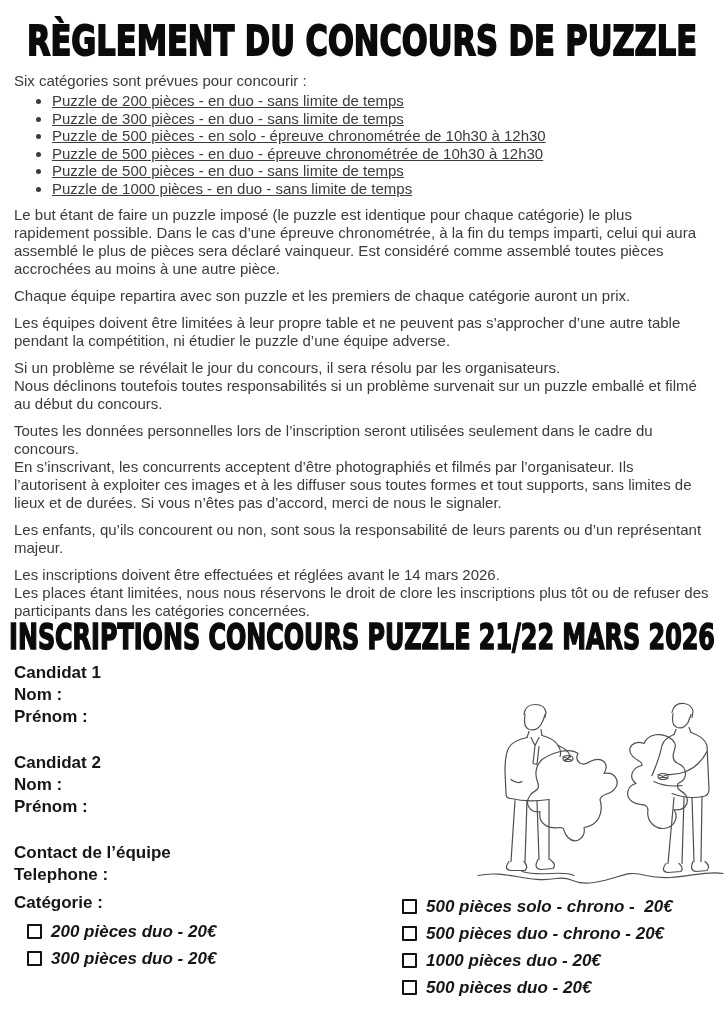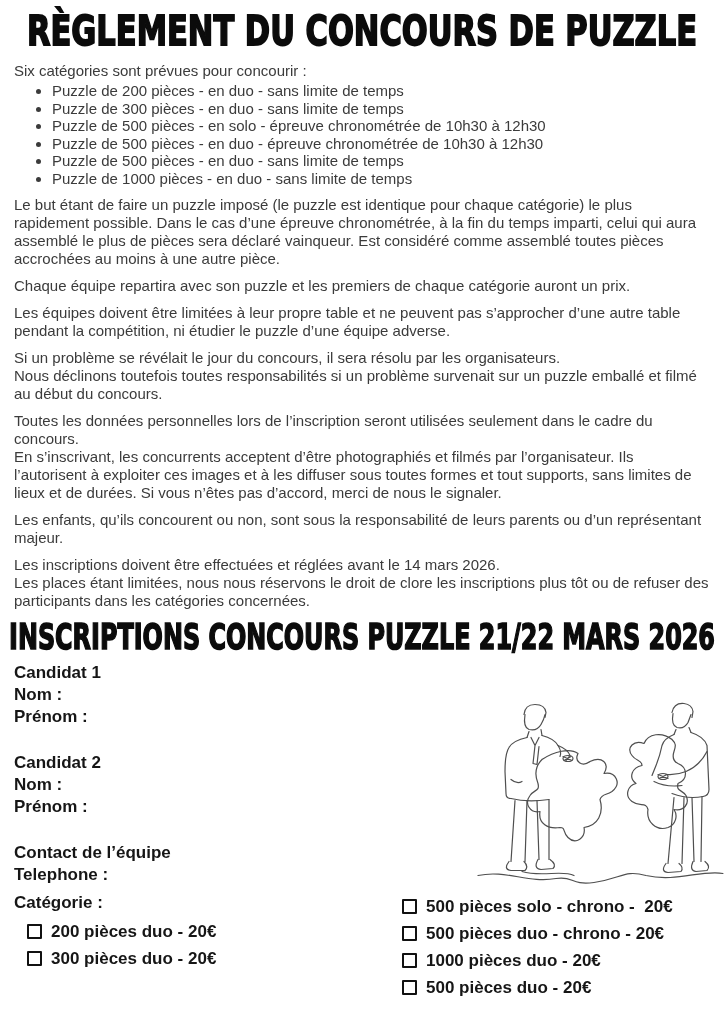--- a/index.html
+++ b/index.html
@@ -16,29 +16,30 @@
   
   .display-title { display: block; }
   .display-title text {
     font-family: "DejaVu Sans", sans-serif;
     font-weight: bold;
     fill: #0b0b0b;
     stroke: #0b0b0b;
     paint-order: stroke fill;
   }
   
-  .rules-block { position: absolute; top: 0; left: 0; right: 0; }
+  .rules-block { position: absolute; top: 10px; left: 0; right: 0; }
   .rules-inner { padding: 0 14px 0 14px; }
   .intro { font-size: 15px; line-height: 18px; margin-top: 8px; }
   ul.cat-list { margin-top: 2px; padding-left: 38px; }
   ul.cat-list li {
     font-size: 15px;
     line-height: 17.5px;
     list-style: disc;
     color: #3b3b3b;
+    text-decoration: underline;
   }
   p.rule {
     font-size: 15px;
     line-height: 18px;
     margin-top: 9px;
     white-space: pre-line;
     color: #3b3b3b;
   }
   
   .inscriptions-block { position: absolute; top: 618px; left: 0; right: 0; bottom: 0; }
@@ -60,21 +61,21 @@
   .cb {
     display: inline-block;
     width: 15px; height: 15px;
     border: 2.5px solid #111;
     border-radius: 1px;
     margin-right: 9px;
     flex: 0 0 auto;
     background: #fff;
     cursor: pointer;
   }
-  .opt-label { font-size: 17px; font-weight: bold; color: #161616; white-space: pre; }
+  .opt-label { font-size: 17px; font-weight: bold; color: #161616; white-space: pre; font-style: italic; }
   
   .illustration {
     position: absolute;
     top: 44px;
     right: 0;
     width: 248px;
     height: 198px;
   }
   .illustration path, .illustration ellipse {
     fill: none;

